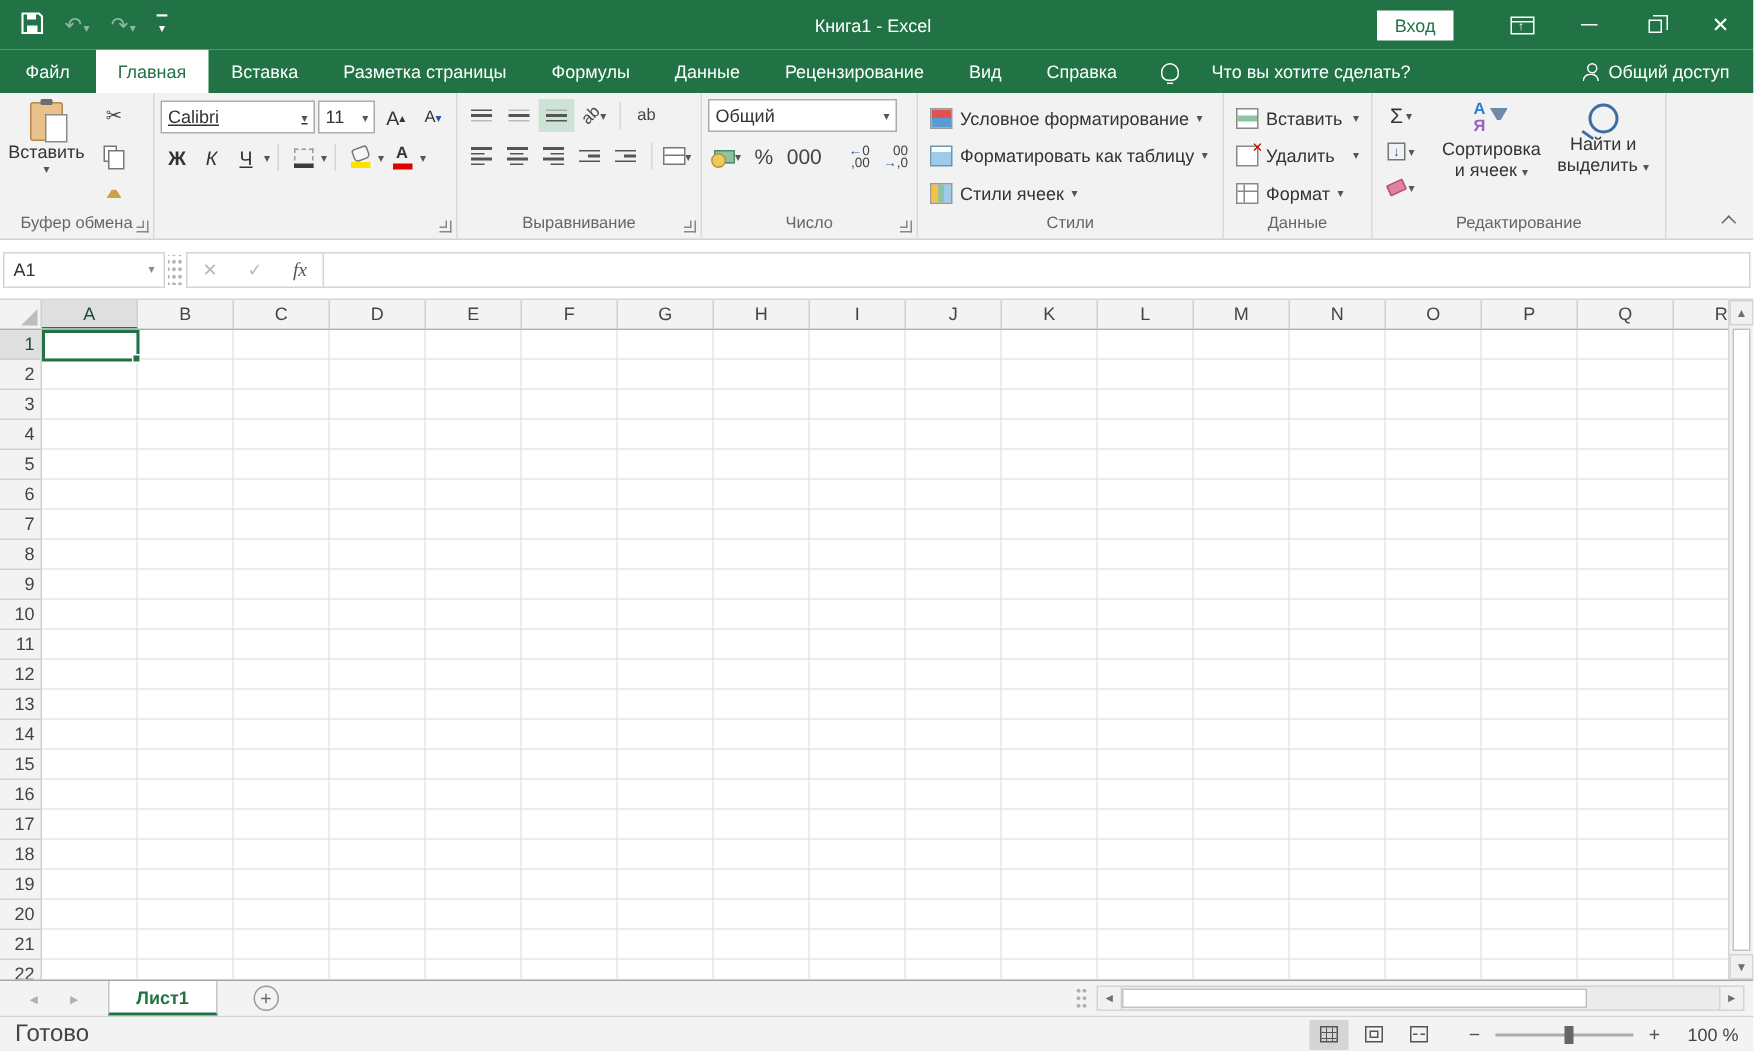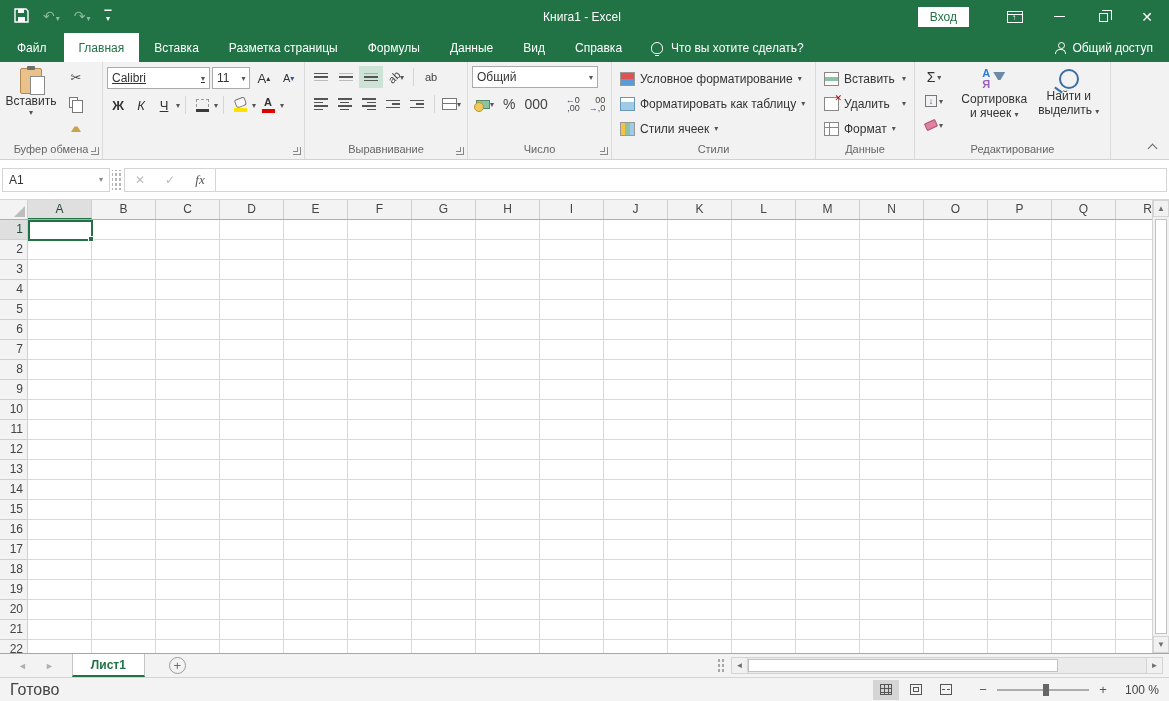--- a/index.html
+++ b/index.html
@@ -23,21 +23,21 @@
   .min-glyph { width:11px; border-top:1px solid #fff; }
   .restore-glyph { width:9px; height:9px; border:1px solid #fff; position:relative; margin-top:2px; }
   .restore-glyph:before { content:""; position:absolute; left:2px; top:-4px; width:9px; height:9px; border:1px solid #fff; border-bottom:none; border-left:none; }
   .close-glyph { font-size:14px; }
 
   
   .tabrow { height:29px; background:#217346; display:flex; align-items:stretch; color:#fff; }
   .rtab { display:flex; align-items:center; padding:0 15px; font-size:12px; cursor:pointer; }
   .rtab.file { padding:0 17px; }
   .rtab.active { background:#fff; color:#217346; }
-  .tellme { display:flex; align-items:center; gap:8px; padding:0 14px; cursor:pointer; }
+  .tellme { display:flex; align-items:center; gap:22px; padding:0 14px; cursor:pointer; }
   .bulb { width:12px; height:12px; border:1px solid #fff; border-radius:50% 50% 40% 40%; position:relative; }
   .bulb:after { content:""; position:absolute; left:3px; bottom:-3px; width:4px; border-top:1px solid #fff; }
   .share { margin-left:auto; display:flex; align-items:center; gap:6px; padding:0 16px; cursor:pointer; }
   .person { width:11px; height:11px; position:relative; }
   .person:before { content:""; position:absolute; top:0; left:3px; width:5px; height:5px; border:1px solid #fff; border-radius:50%; }
   .person:after { content:""; position:absolute; bottom:-1px; left:0; width:9px; height:4px; border:1px solid #fff; border-bottom:none; border-radius:5px 5px 0 0; }
 
   
   .ribbon { height:98px; background:#f3f2f3; border-bottom:1px solid #d1d1d1; display:flex; position:relative; }
   .grp { display:flex; flex-direction:column; border-right:1px solid #dadada; position:relative; }
@@ -232,20 +232,21 @@
   </div>
 </div>
 
 <div class="tabrow">
   <div class="rtab file">Файл</div>
   <div class="rtab active">Главная</div>
     <div class="rtab">Вставка</div>
     <div class="rtab">Разметка страницы</div>
     <div class="rtab">Формулы</div>
     <div class="rtab">Данные</div>
+    <div class="rtab">Рецензирование</div>
     <div class="rtab">Вид</div>
     <div class="rtab">Справка</div>
   <div class="tellme">
     <span class="bulb"></span>
     <span>Что вы хотите сделать?</span>
   </div>
   <div class="share">
     <span class="person"></span>
     <span>Общий доступ</span>
   </div>

